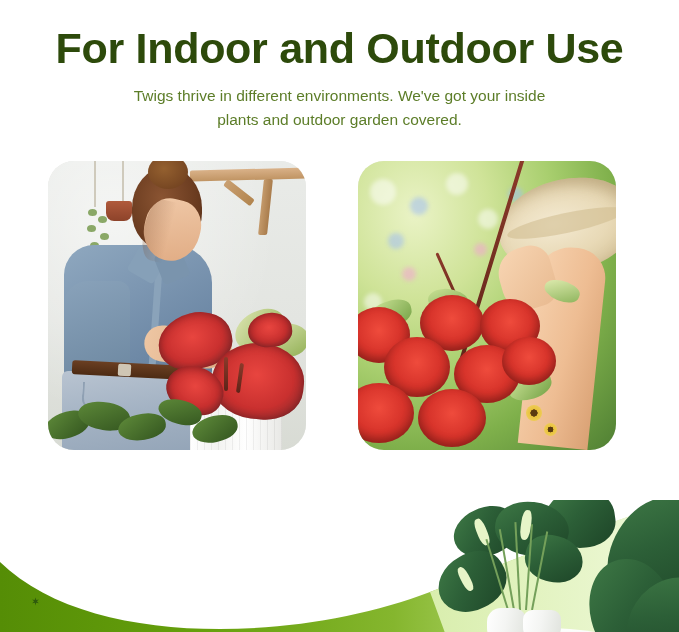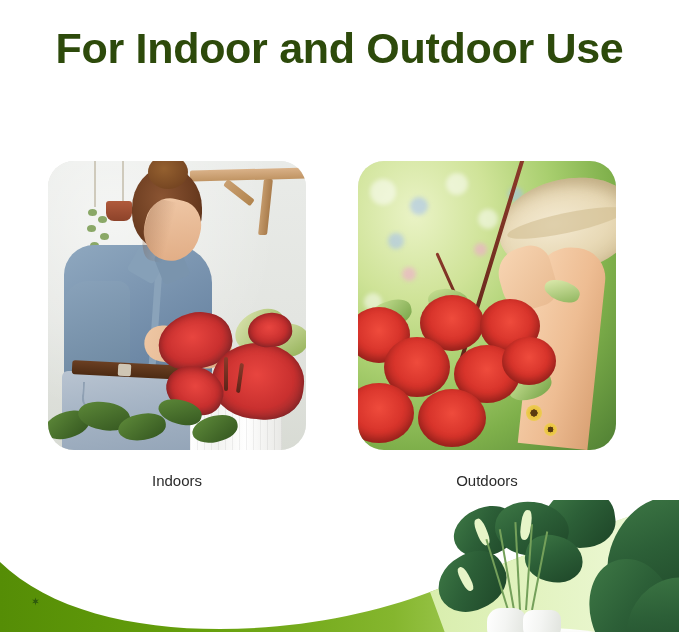--- a/index.html
+++ b/index.html
@@ -361,20 +361,21 @@
     transform-origin: bottom center;
   }
 </style>
 </head>
 <body>
 
 <div class="page">
 
   <h1 class="headline">For Indoor and Outdoor Use</h1>
 
+  <p class="subhead">Twigs thrive in different environments. We've got your inside plants and outdoor garden covered.</p>
 
   <div class="cards">
 
     <div class="card card-indoors">
       <div class="photo">
         <div class="indoor-bg"></div>
         <div class="indoor-wall-shadow"></div>
 
         <div class="shelf"></div>
         <div class="shelf-bracket"></div>
@@ -476,23 +477,21 @@
         <div class="flower" style="left:144px; top:176px; width:54px; height:48px;"></div>
 
         <div class="sunflower" style="left:168px; top:244px;"></div>
         <div class="sunflower" style="left:186px; top:262px; width:13px; height:13px;"></div>
 
         <div class="gleaf" style="left:186px; top:120px; width:36px; height:20px; transform:rotate(22deg); background:linear-gradient(145deg,#e6f0b6,#87b056);"></div>
       </div>
     </div>
   </div>
 
-  <div class="caption caption-indoors">Indoors</div>
-
-  <div class="caption caption-outdoors">Outdoors</div>
+
 
   <div class="footer">
 
     <svg class="footer-svg" viewBox="0 0 679 152" preserveAspectRatio="none">
       <defs>
         <linearGradient id="waveGrad" x1="0" y1="0" x2="1" y2="0">
           <stop offset="0" stop-color="#558d06"></stop>
           <stop offset="0.30" stop-color="#66a00c"></stop>
           <stop offset="0.58" stop-color="#85b62e"></stop>
           <stop offset="0.80" stop-color="#b7da74"></stop>

